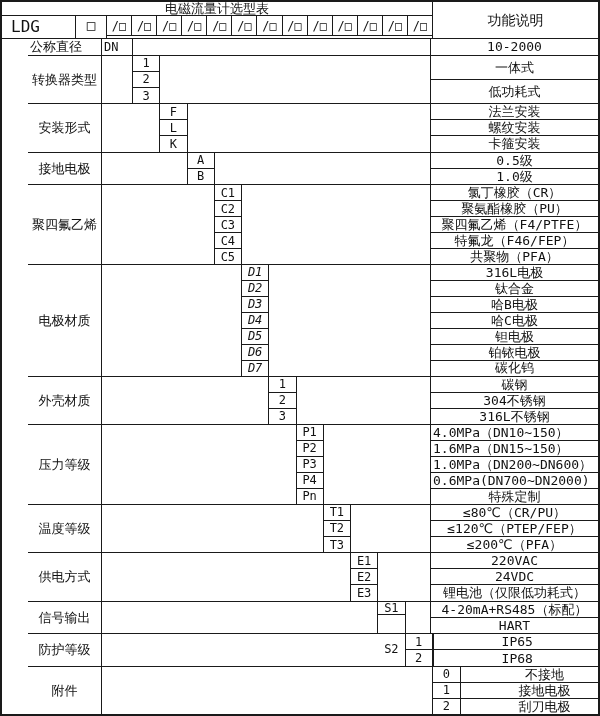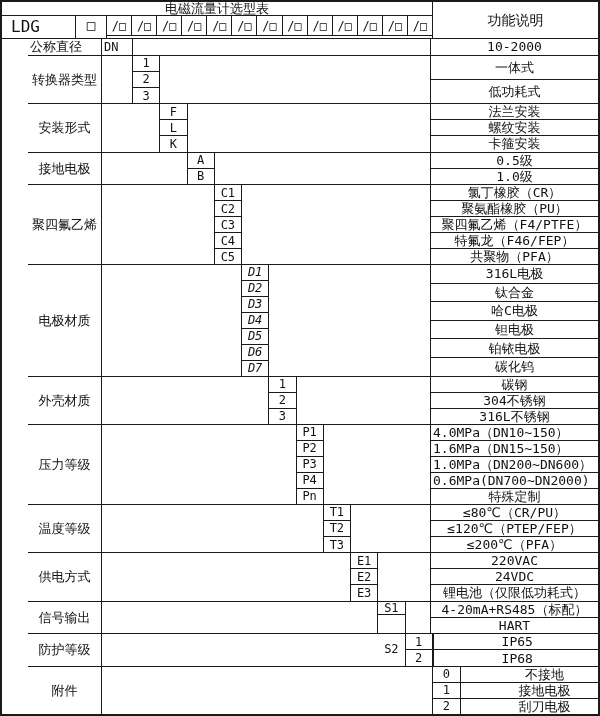--- a/index.html
+++ b/index.html
@@ -162,20 +162,21 @@
           <div class="code-cell">D3</div>
           <div class="code-cell">D4</div>
           <div class="code-cell">D5</div>
           <div class="code-cell">D6</div>
           <div class="code-cell">D7</div>
         </div>
         <div class="gap gap2"></div>
         <div class="right-col">
           <div class="desc-cell">316L电极</div>
           <div class="desc-cell">钛合金</div>
+          <div class="desc-cell">哈B电极</div>
           <div class="desc-cell">哈C电极</div>
           <div class="desc-cell">钽电极</div>
           <div class="desc-cell">铂铱电极</div>
           <div class="desc-cell">碳化钨</div>
         </div>
       </div>
       <div class="section" style="flex-grow: 3;">
         <div class="sec-label">外壳材质</div>
         <div class="gap gap1" style="width: 167.25px;"></div>
         <div class="codes" style="width: 27.25px;">

